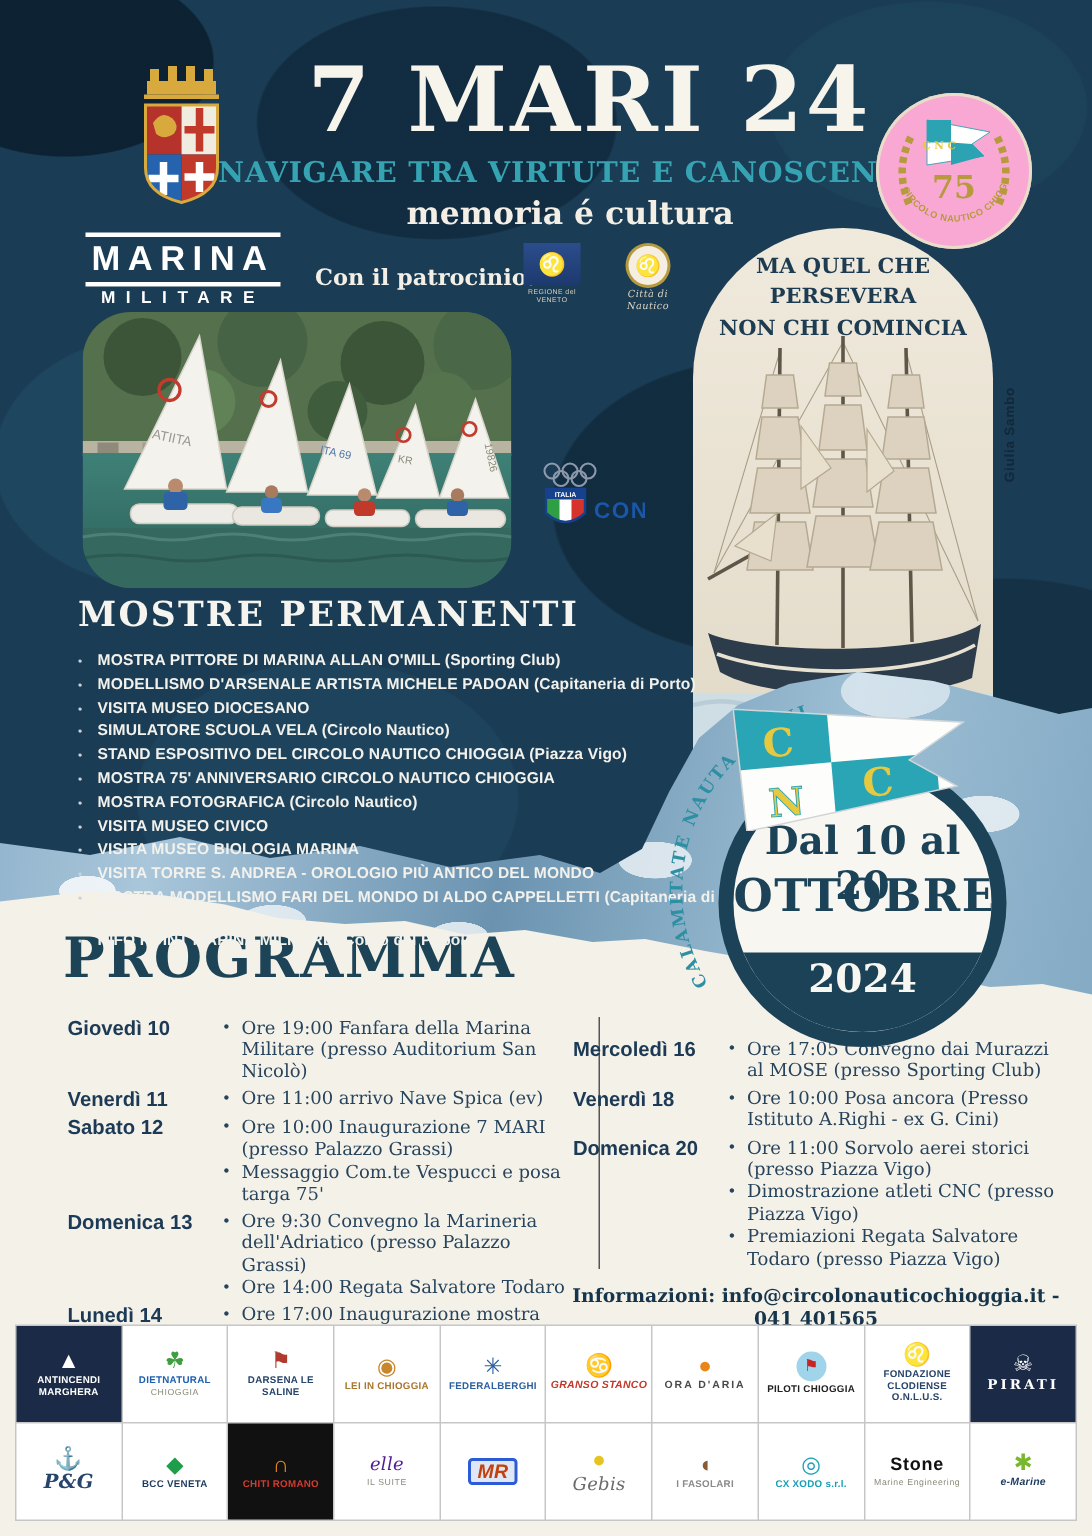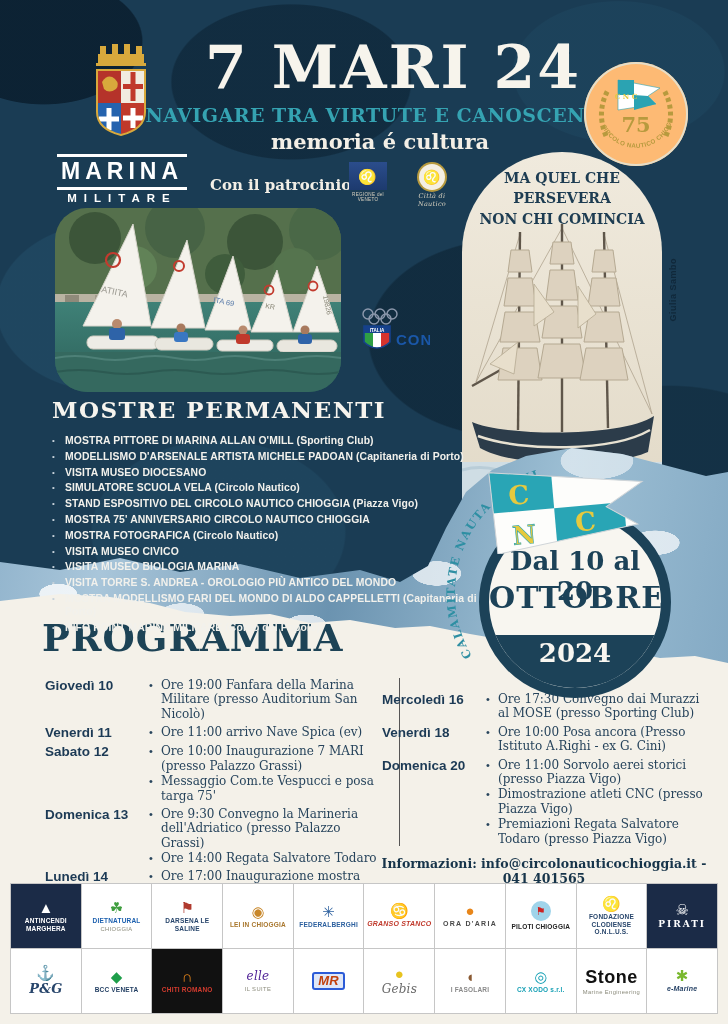--- a/index.html
+++ b/index.html
@@ -20,21 +20,21 @@
   .marina-logo{left:50px;top:44px;width:144px;z-index:5;text-align:center;}
   .marina-word{margin:4px auto 0;width:130px;border-top:3px solid #fff;border-bottom:3px solid #fff;
     padding:1px 0 2px;font-weight:700;font-size:23px;letter-spacing:5px;color:#fff;}
   .militare-word{margin-top:2px;font-weight:700;font-size:11.5px;letter-spacing:7px;color:#fff;}
   .title{left:158px;top:32px;width:470px;z-index:5;text-align:center;
     font-family:"DejaVu Serif",serif;font-weight:900;font-size:60px;letter-spacing:2px;color:#f7f4ec;}
   .subtitle{left:140px;top:104px;width:480px;z-index:5;text-align:center;
     font-family:"DejaVu Serif",serif;font-weight:700;font-size:19px;color:#35a3b2;letter-spacing:.5px;}
   .tagline{left:140px;top:129px;width:480px;z-index:5;text-align:center;
     font-family:"DejaVu Serif",serif;font-weight:600;font-size:21px;color:#f3efe6;}
-  .cnc75{left:584px;top:62px;width:104px;height:104px;z-index:5;border-radius:50%;background:#fdba74;
+  .cnc75{left:584px;top:62px;width:104px;height:104px;z-index:5;border-radius:50%;background:#f9a8d4;
     box-shadow:0 0 0 2px #e6dec8 inset;}
   .patrocinio-label{left:210px;top:176px;z-index:5;font-family:"DejaVu Serif",serif;
     font-weight:700;font-size:15px;color:#f3efe6;}
   .patro{z-index:5;text-align:center;}
   .patro-cap{margin-top:2px;font-size:4.6px;color:#d9d2c0;letter-spacing:.3px;}
   .patro-cap.script{font-family:"DejaVu Serif",serif;font-style:italic;font-size:6.5px;}
   .veneto-flag{width:38px;height:28px;margin:0 auto;background:linear-gradient(#2b4d8c,#1d3a6e);
     display:flex;align-items:center;justify-content:center;color:#d8a93c;font-size:15px;line-height:1;}
   .chioggia-crest{width:26px;height:26px;margin:0 auto;border-radius:50%;background:#f4efe2;
     box-shadow:0 0 0 2px #b79a3e;display:flex;align-items:center;justify-content:center;
@@ -106,21 +106,21 @@
     justify-content:center;gap:2px;padding:2px;overflow:hidden;text-align:center;}
   .sp-icon{font-size:15px;line-height:1;}
   .sp-icon.circled{background:var(--icbg,#eee);border-radius:50%;width:20px;height:20px;
     display:flex;align-items:center;justify-content:center;font-size:11px;}
   .sp-name{font-weight:700;font-size:6.5px;letter-spacing:.2px;line-height:1.15;}
   .sp-sub{font-size:5.8px;color:#8a8a7a;letter-spacing:.4px;}
   .big-serif .sp-name{font-family:"DejaVu Serif",serif;font-style:italic;font-size:13px;}
   .script .sp-name{font-family:"DejaVu Serif",serif;font-style:italic;font-weight:400;font-size:12px;}
   .mr .sp-name{font-style:italic;font-weight:900;font-size:13px;border:2px solid #2b5bd7;
     border-radius:3px;padding:0 4px;background:#dfe7f7;}
-  .big .sp-name{font-size:18px;letter-spacing:.5px;}
+  .big .sp-name{font-size:12px;letter-spacing:.5px;}
   .serif-caps .sp-name{font-family:"DejaVu Serif",serif;font-size:9px;letter-spacing:2px;}
   .italic .sp-name{font-style:italic;font-size:7px;}
   .wide .sp-name{letter-spacing:1.3px;font-size:7px;}
 </style>
 </head>
 <body>
 
 <div id="poster">
   <div class="abs bg-texture"></div>
 
@@ -467,21 +467,21 @@
           </div>
         </div>
       </div>
     <div class="abs divider"></div>
     <div class="abs prog-col prog-right">
         <div class="p-row">
           <div class="p-day">Mercoledì 16</div>
           <div class="p-events">
             <div class="p-event">
               <span class="p-bullet">•</span>
-              <span class="p-etext">Ore 17:30 Convegno dai Murazzi al MOSE (presso Sporting Club)</span>
+              <span class="p-etext">Ore 17:05 Convegno dai Murazzi al MOSE (presso Sporting Club)</span>
             </div>
           </div>
         </div>
         <div class="p-row">
           <div class="p-day">Venerdì 18</div>
           <div class="p-events">
             <div class="p-event">
               <span class="p-bullet">•</span>
               <span class="p-etext">Ore 10:00 Posa ancora (Presso Istituto A.Righi - ex G. Cini)</span>
             </div>

